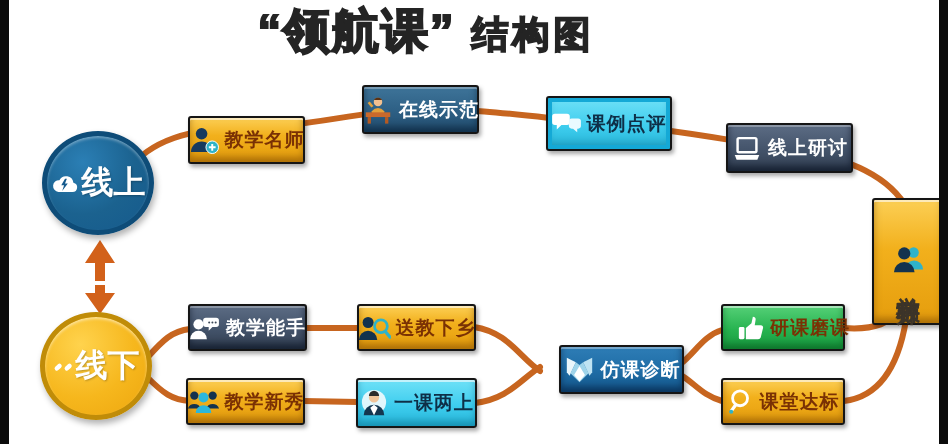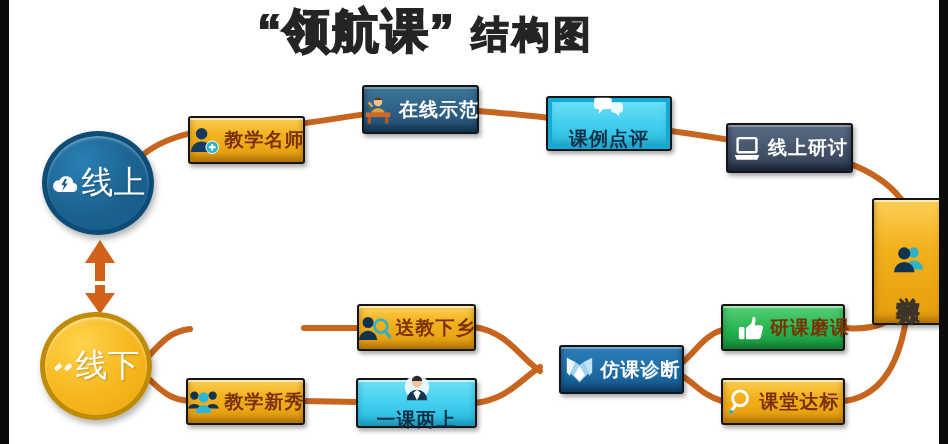--- a/index.html
+++ b/index.html
@@ -14,21 +14,21 @@
     position:absolute;left:150px;top:0;width:520px;height:70px;z-index:5;
     display:flex;align-items:baseline;justify-content:center;gap:16px;color:#242424;
   }
   .title-main{font-size:47px;font-weight:900;letter-spacing:2px;margin-left:32px;-webkit-text-stroke:2px #242424;}
   .title-sub{font-size:37px;font-weight:900;letter-spacing:4px;-webkit-text-stroke:1.8px #242424;}
 
   svg.wires{position:absolute;left:0;top:0;z-index:1;}
 
   .hub{
     position:absolute;border-radius:50%;display:flex;align-items:center;justify-content:center;
-    gap:3px;color:#fff;font-weight:normal;font-size:32px;z-index:3;box-sizing:border-box;
+    gap:3px;color:#fff;font-weight:bold;font-size:32px;z-index:3;box-sizing:border-box;
     text-shadow:1px 1px 2px rgba(0,0,0,.25);
   }
   .hub-online{
     background:radial-gradient(circle at 35% 28%,#2b7fb5 0%,#1b628f 55%,#155a8d 100%);
     border:5px solid #0e4c78;box-shadow:inset 0 2px 3px rgba(255,255,255,.35),2px 4px 6px rgba(0,0,0,.3);
   }
   .hub-offline{
     background:radial-gradient(circle at 35% 28%,#ffd34d 0%,#f6b71d 55%,#eda60e 100%);
     border:5px solid #c08c08;box-shadow:inset 0 2px 3px rgba(255,255,255,.5),2px 4px 6px rgba(0,0,0,.3);
   }
@@ -48,21 +48,20 @@
     background:linear-gradient(180deg,#3e7499 0%,#2d5f84 55%,#224d6e 100%);color:#fff;
     box-shadow:inset 0 2px 0 rgba(255,255,255,.3),inset 0 -5px 7px rgba(0,20,40,.5),2px 3px 4px rgba(0,0,0,.35);
   }
   .node.slate{
     background:linear-gradient(180deg,#5c6c84 0%,#43536a 55%,#323f51 100%);color:#fff;
     box-shadow:inset 0 2px 0 rgba(255,255,255,.3),inset 0 -5px 7px rgba(0,10,25,.55),2px 3px 4px rgba(0,0,0,.35);
   }
   .node.cyan{
     background:linear-gradient(180deg,#6fe1f7 0%,#3ecdee 55%,#27b7da 100%);color:#0e2f47;
     box-shadow:inset 0 2px 0 rgba(255,255,255,.6),inset 0 -5px 7px rgba(0,90,120,.4),2px 3px 4px rgba(0,0,0,.35);
-    flex-direction:column;
   }
   .node.cyan.ring{box-shadow:inset 0 0 0 4px #14a9d6,inset 0 -6px 8px rgba(0,90,120,.35),2px 3px 4px rgba(0,0,0,.35);}
   .node.blue{
     background:linear-gradient(180deg,#2e7db6 0%,#1e6ca5 55%,#14578b 100%);color:#fff;
     box-shadow:inset 0 2px 0 rgba(255,255,255,.35),inset 0 -5px 7px rgba(0,20,50,.5),2px 3px 4px rgba(0,0,0,.35);
     margin-left:21px;
   }
   .node.green{
     background:linear-gradient(180deg,#55d077 0%,#27b350 55%,#189b40 100%);color:#7a3104;
     box-shadow:inset 0 2px 0 rgba(255,255,255,.5),inset 0 -5px 7px rgba(0,70,20,.45),2px 3px 4px rgba(0,0,0,.35);
@@ -177,20 +176,33 @@
       <svg width="34" height="30" viewBox="0 0 36 32">
         <circle cx="24" cy="8" r="5.5" fill="#2fb3c9"></circle>
         <path d="M15 26 a9.5 9.5 0 0 1 19 0 z" fill="#2fb3c9"></path>
         <circle cx="14" cy="9" r="6.5" fill="#13324e"></circle>
         <path d="M3 29 a11 11 0 0 1 22 0 z" fill="#13324e"></path>
       </svg>
     </span>
     <span class="label">学科教师</span>
   </div>
 
+  <div class="node slate" style="left:188px;top:304px;width:119px;height:47px">
+    <span class="icon">
+      <svg width="32" height="26" viewBox="0 0 34 28">
+        <circle cx="10" cy="10" r="5.5" fill="#fff"></circle>
+        <path d="M1 26 a9 9 0 0 1 18 0 z" fill="#fff"></path>
+        <path d="M18 3 h11 a3 3 0 0 1 3 3 v4 a3 3 0 0 1 -3 3 h-4 l-4 4 v-4 h-3 a3 3 0 0 1 -3 -3 v-4 a3 3 0 0 1 3 -3 z" fill="#fff"></path>
+        <circle cx="21.5" cy="8" r="1.1" fill="#3a4757"></circle>
+          <circle cx="25" cy="8" r="1.1" fill="#3a4757"></circle>
+          <circle cx="28.5" cy="8" r="1.1" fill="#3a4757"></circle>
+      </svg>
+    </span>
+    <span class="label">教学能手</span>
+  </div>
 
   <div class="node gold" style="left:357px;top:304px;width:119px;height:47px">
     <span class="icon">
       <svg width="33" height="28" viewBox="0 0 36 30">
         <circle cx="11" cy="9" r="6" fill="#13324e"></circle>
         <path d="M1 28 a10 10 0 0 1 20 0 z" fill="#13324e"></path>
         <circle cx="25" cy="13" r="7" fill="none" stroke="#2fb3c9" stroke-width="3"></circle>
         <line x1="30" y1="19" x2="35" y2="25" stroke="#2fb3c9" stroke-width="3.5" stroke-linecap="round"></line>
       </svg>
     </span>

